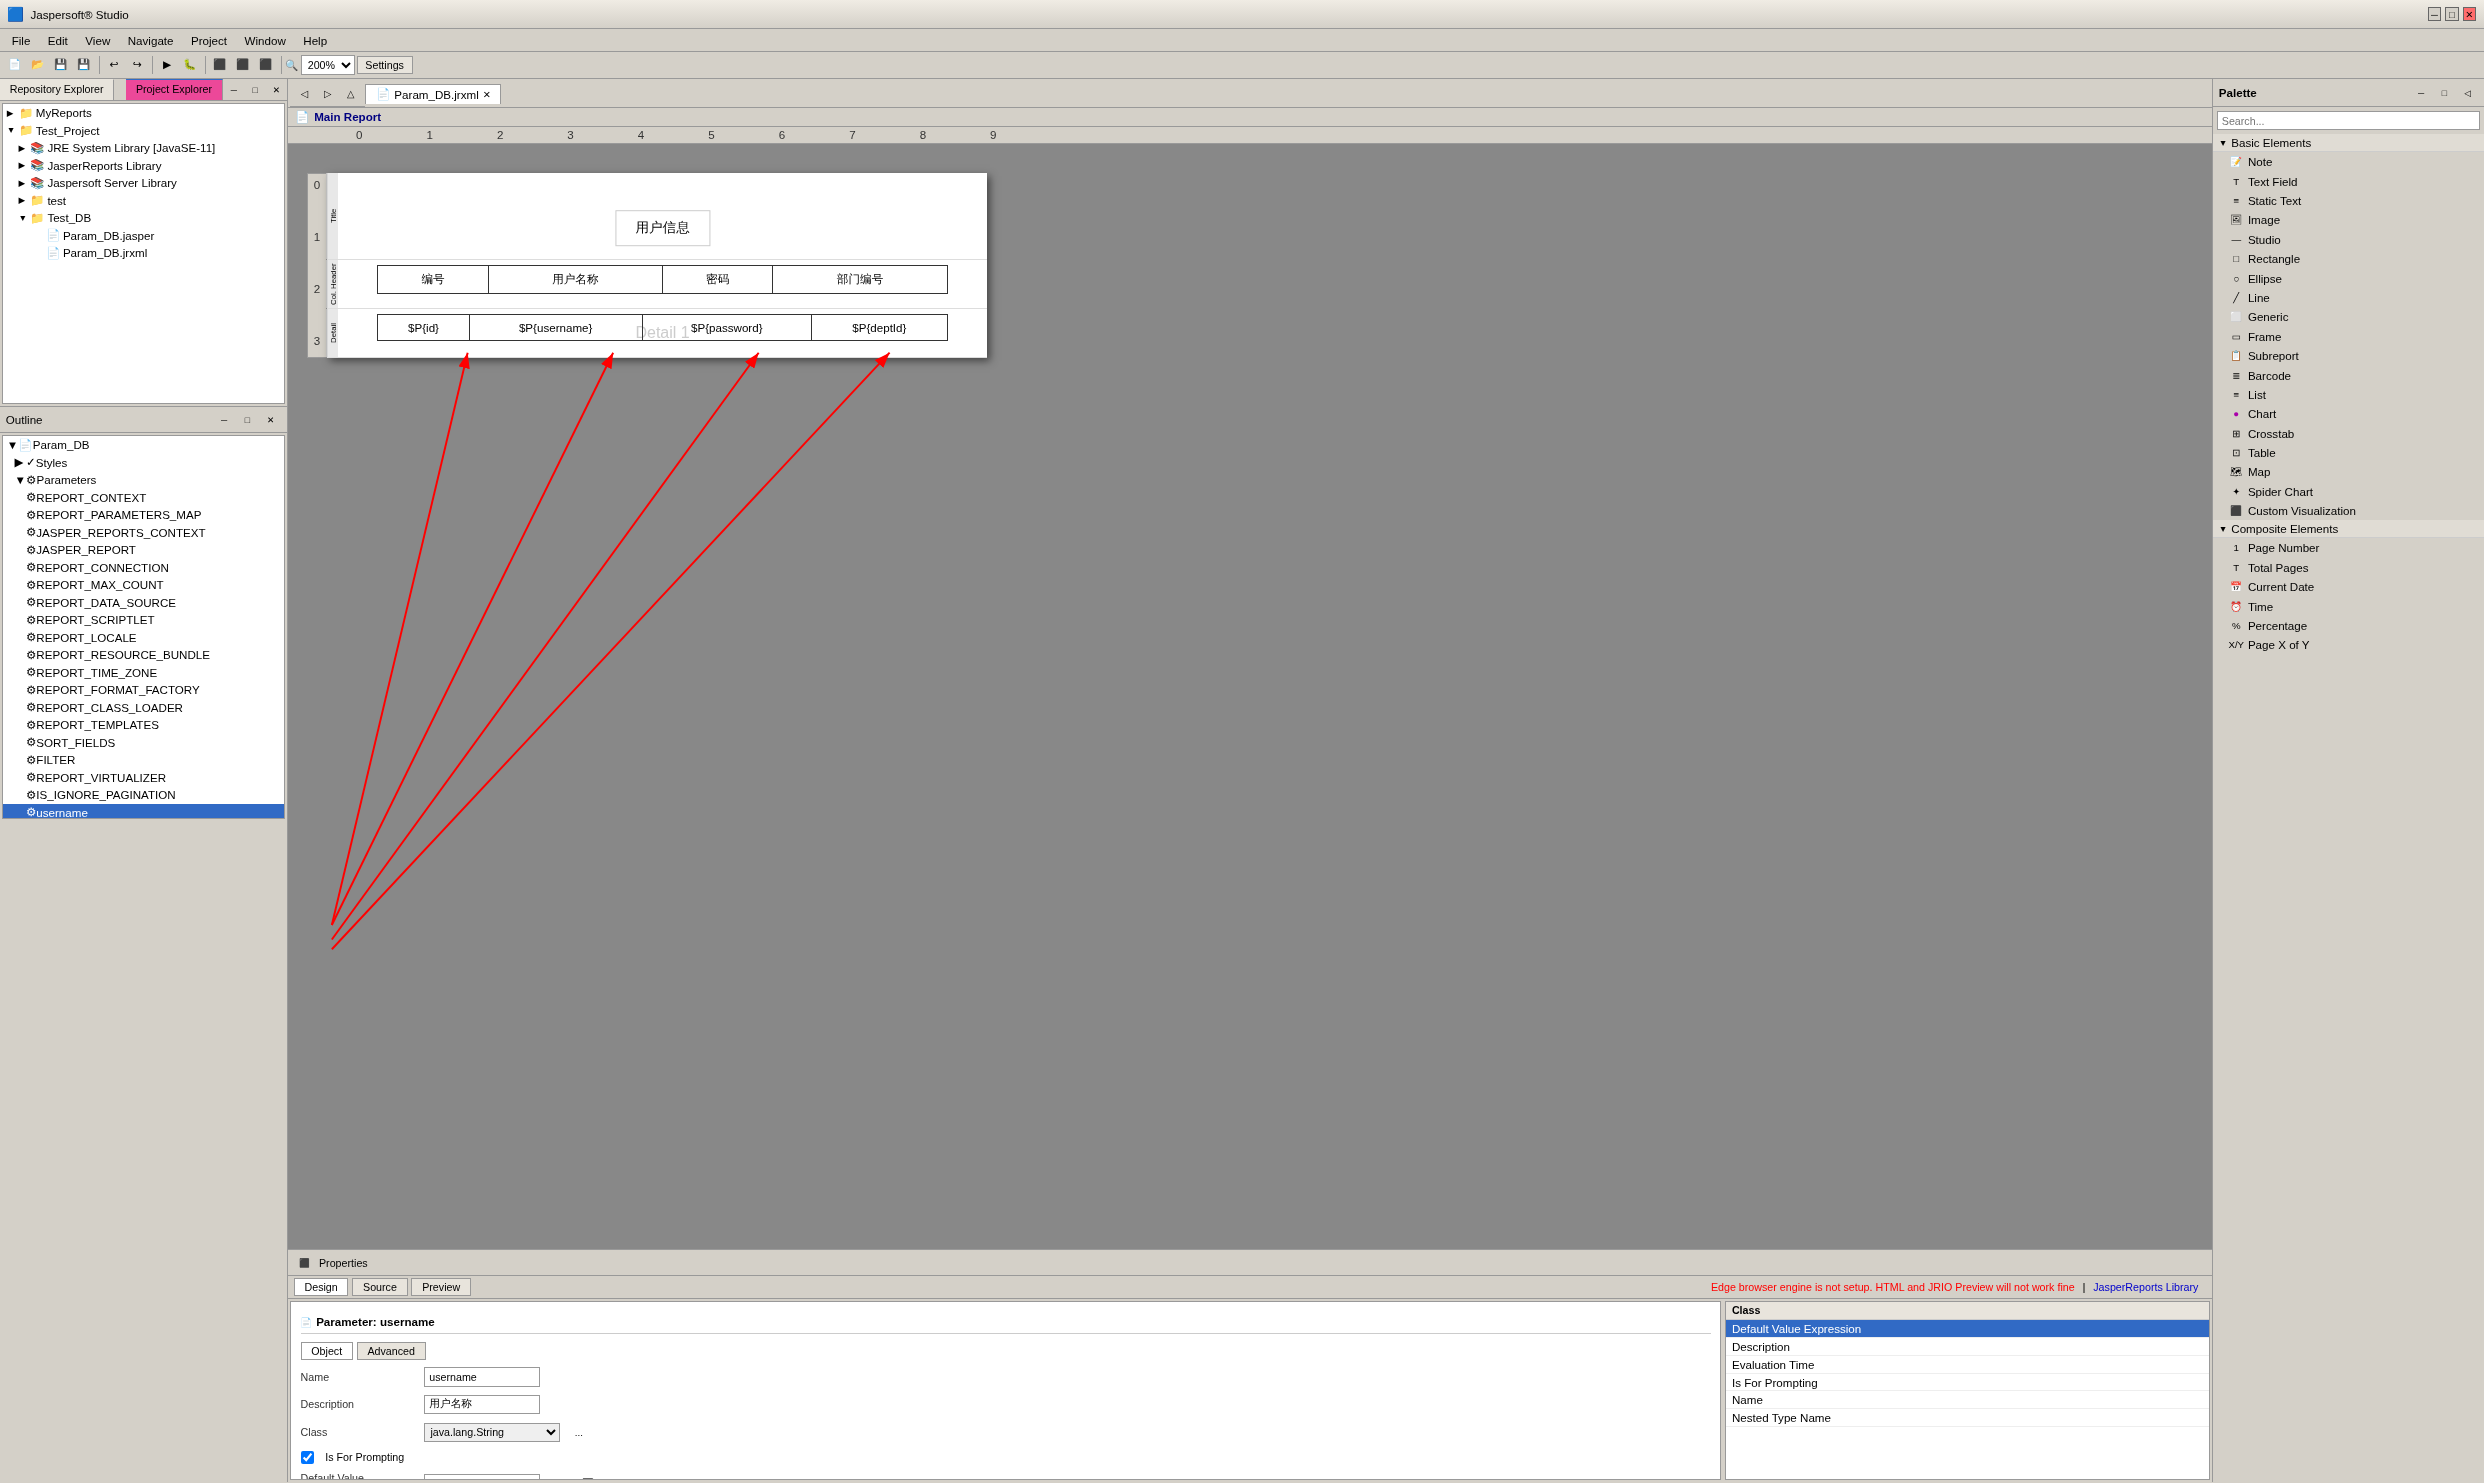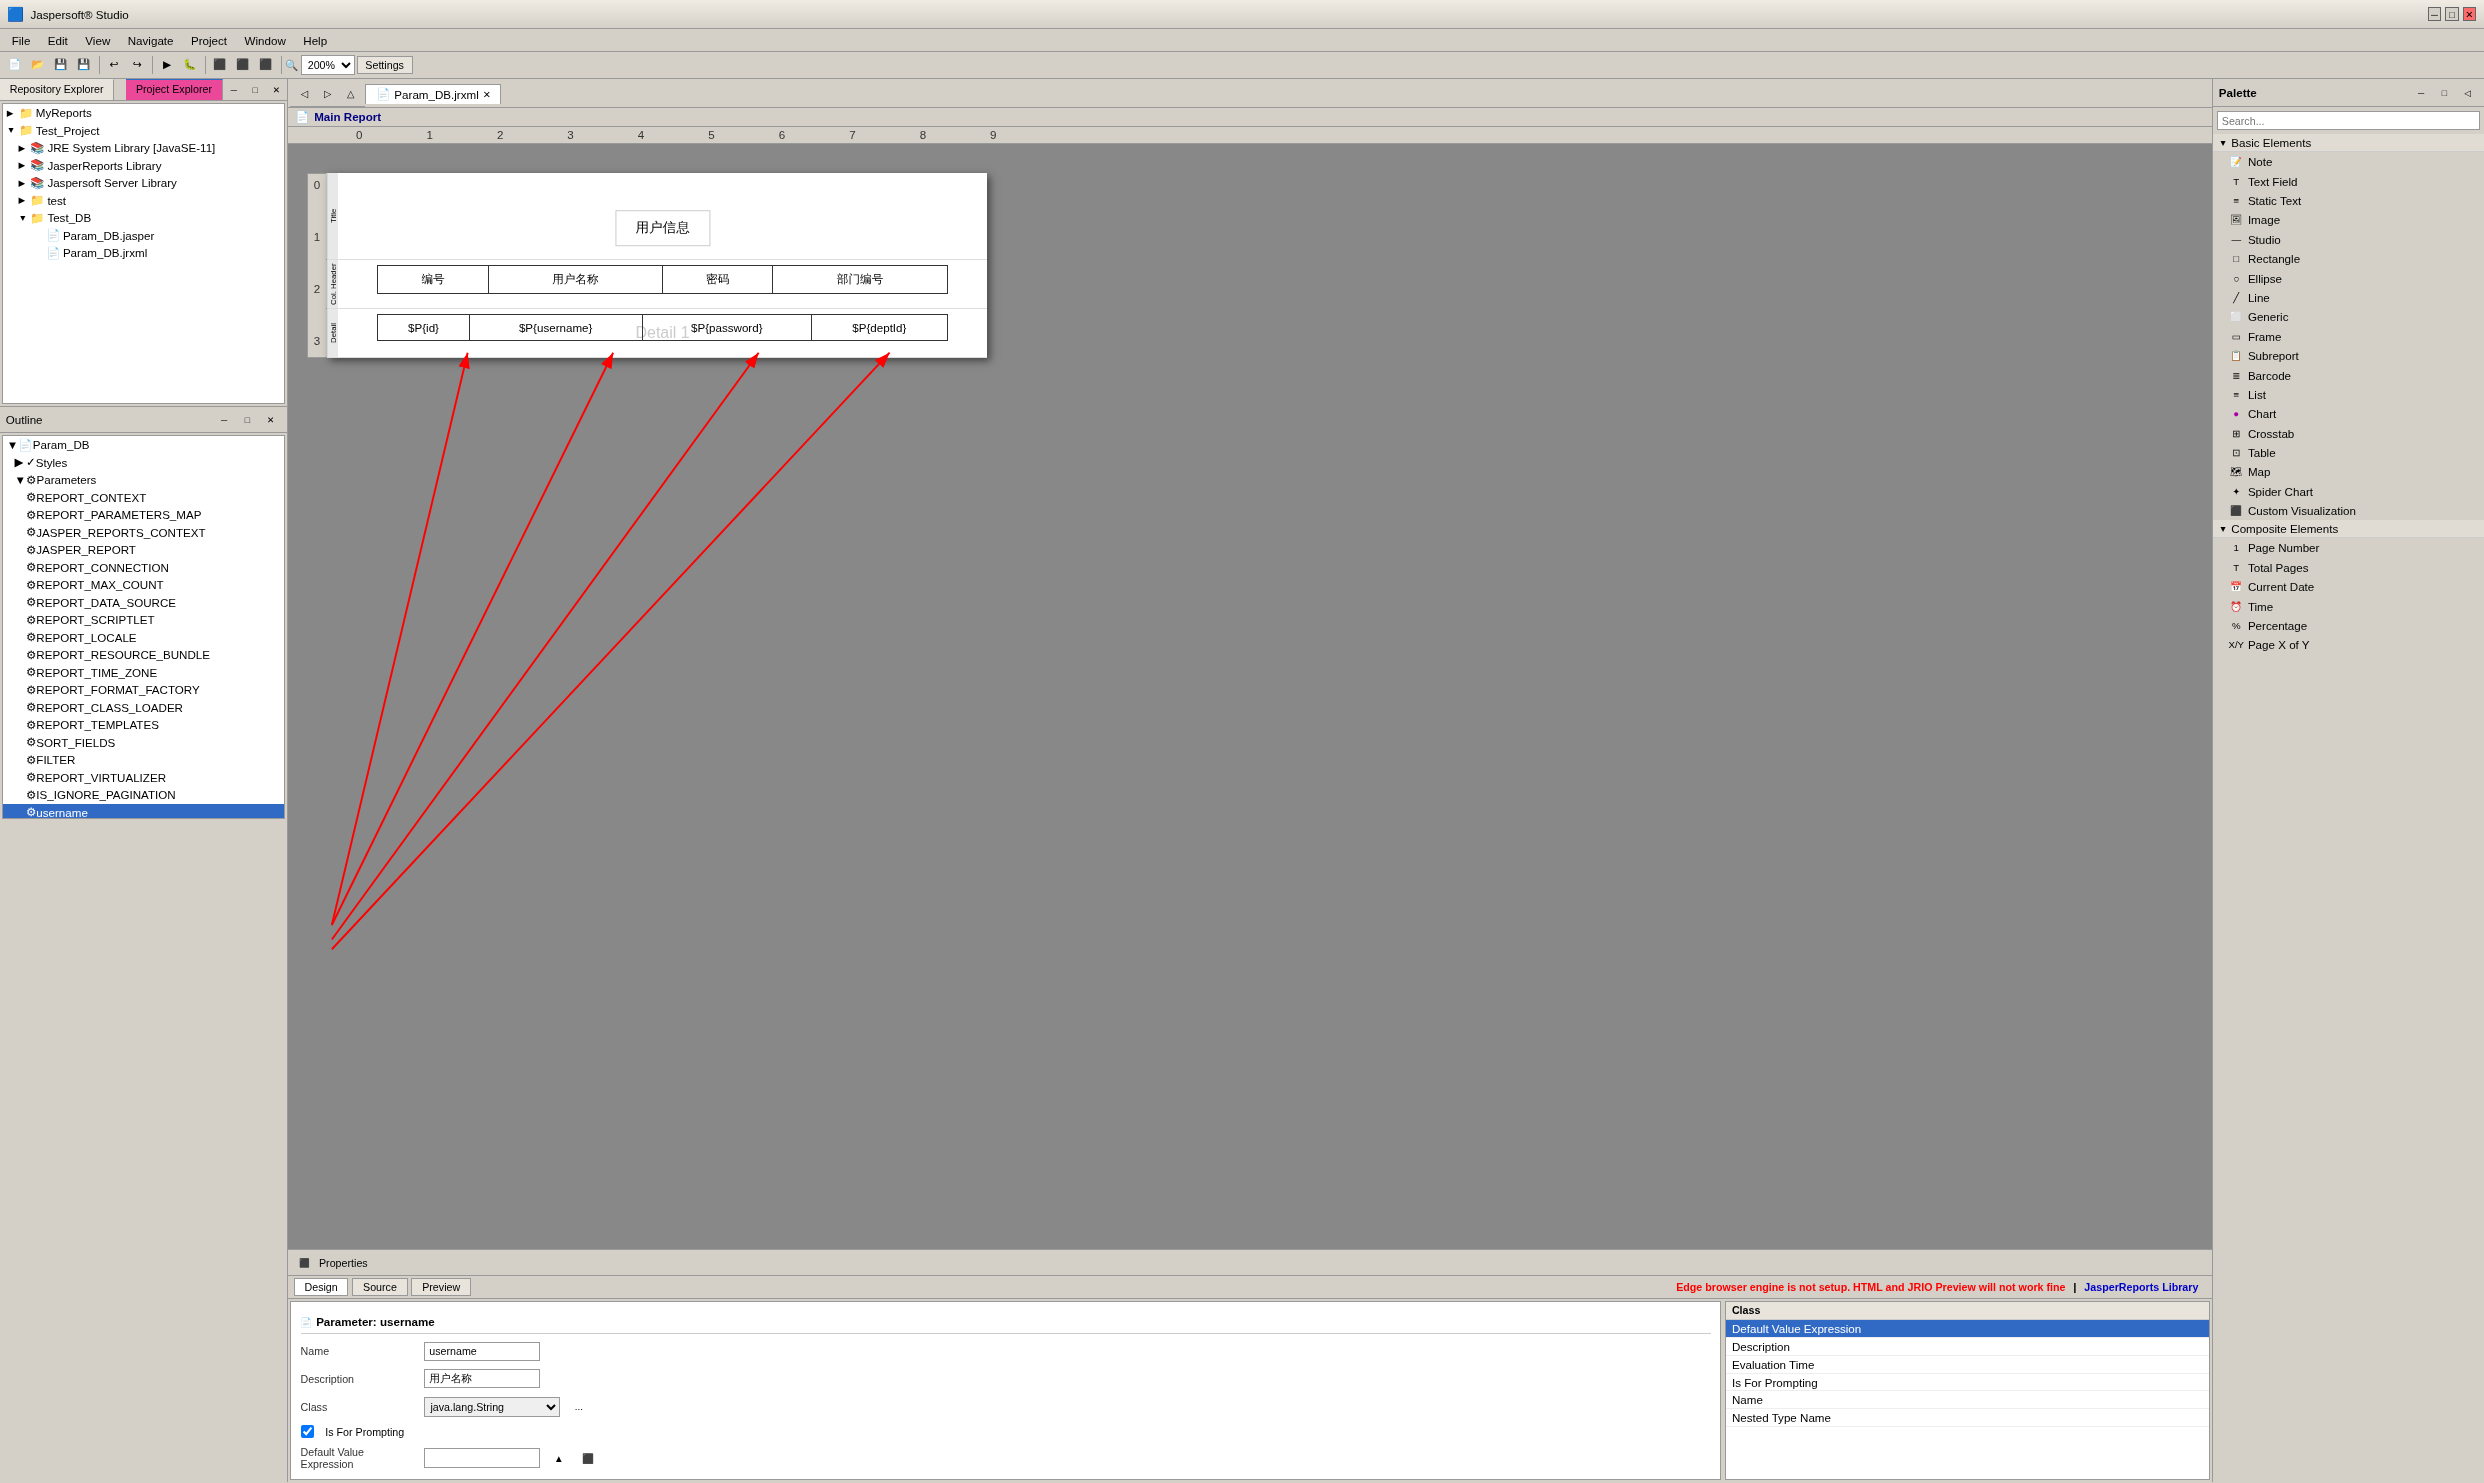--- a/index.html
+++ b/index.html
@@ -745,35 +745,39 @@
 
       <div class="bottom-toolbar">
         <button class="toolbar-btn" style="font-size:8.7px;">⬛</button>
         <span style="font-size:10.7px;">Properties</span>
       </div>
 
       <div class="view-tabs">
         <div class="view-tab active">Design</div>
         <div class="view-tab">Source</div>
         <div class="view-tab">Preview</div>
-        <div style="flex:1; display:flex; align-items:center; justify-content:flex-end; padding-right:7.8px;font-weight:bold;">
+        <div style="flex:1; display:flex; align-items:center; justify-content:flex-end; padding-right:7.8px;">
           <span class="status-warning">Edge browser engine is not setup. HTML and JRIO Preview will not work fine</span>
           <span style="padding: 0 7.8px;">|</span>
           <span class="status-lib">JasperReports Library</span>
         </div>
       </div>
 
       <div class="bottom-content">
 
         <div class="bottom-left">
           <div class="prop-title">
             <span style="font-size:9.7px;">📄</span>
             <span>Parameter: username</span>
           </div>
 
+          <div style="display:flex; gap:3.9px; margin-bottom:7.8px;">
+            <div style="border:1px solid #999; padding:1.9px 9.7px; background:white; font-size:10.7px; cursor:pointer;">Object</div>
+            <div style="border:1px solid #999; padding:1.9px 9.7px; background:#e8e4dc; font-size:10.7px; cursor:pointer;">Advanced</div>
+          </div>
 
           <div class="prop-row">
             <span class="prop-label">Name</span>
             <input class="prop-input" value="username" style="width: 116px;">
           </div>
           <div class="prop-row">
             <span class="prop-label">Description</span>
             <input class="prop-input" value="用户名称" style="width: 116px;">
           </div>
           <div class="prop-row">

